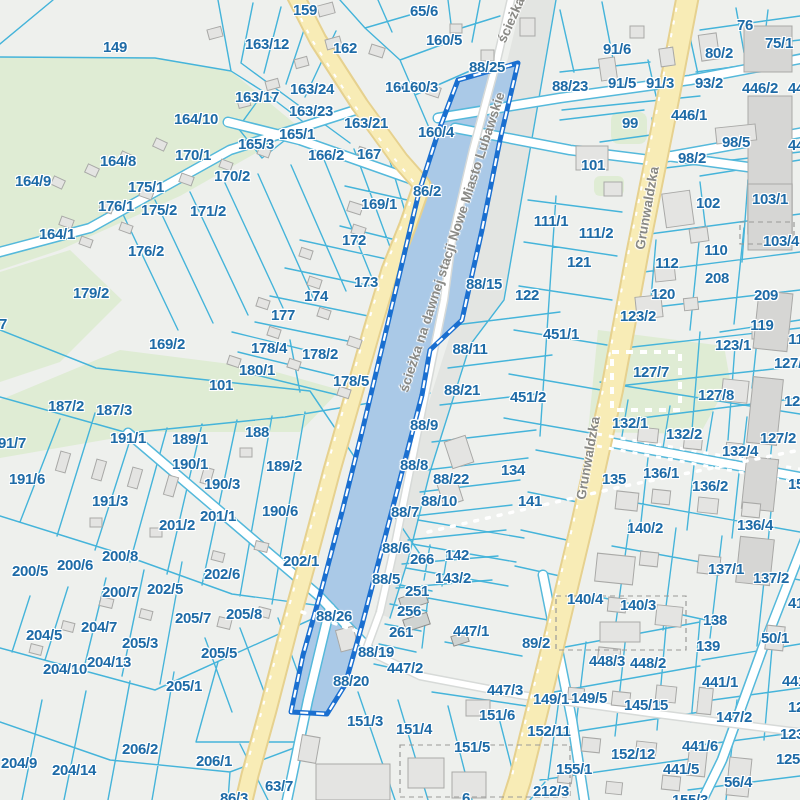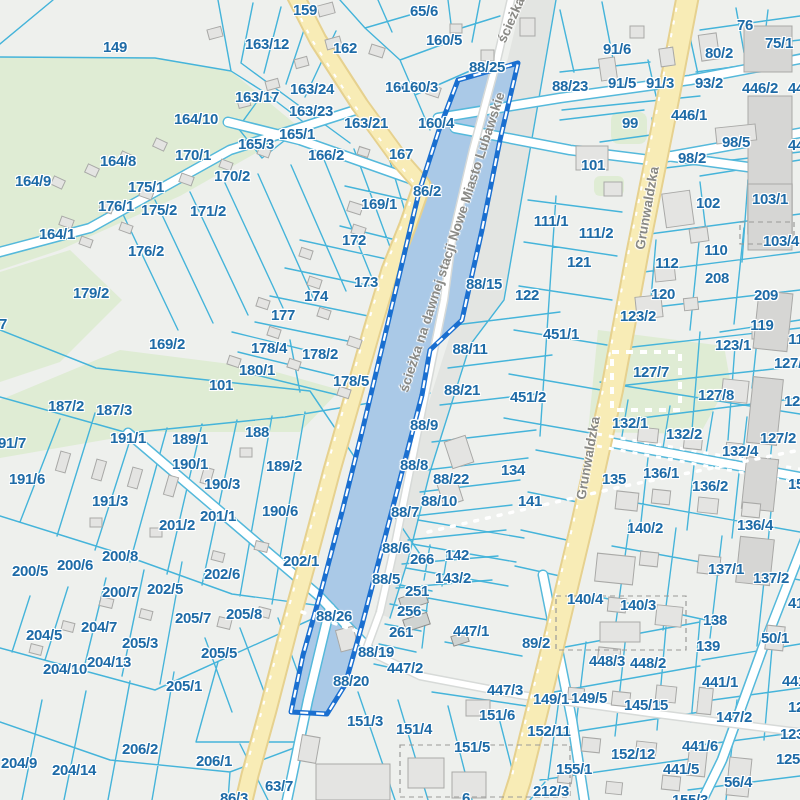--- a/index.html
+++ b/index.html
@@ -231,27 +231,27 @@
       <span class="plabel" style="left: 444px; top: 39px;">160/5</span>
       <span class="plabel" style="left: 487px; top: 66px;">88/25</span>
       <span class="plabel" style="left: 312px; top: 88px;">163/24</span>
       <span class="plabel" style="left: 257px; top: 96px;">163/17</span>
       <span class="plabel" style="left: 420px; top: 86px;">160/3</span>
       <span class="plabel" style="left: 570px; top: 85px;">88/23</span>
       <span class="plabel" style="left: 196px; top: 118px;">164/10</span>
       <span class="plabel" style="left: 311px; top: 110px;">163/23</span>
       <span class="plabel" style="left: 366px; top: 122px;">163/21</span>
       <span class="plabel" style="left: 297px; top: 133px;">165/1</span>
-      <span class="plabel" style="left: 436px; top: 122px; text-align: right;">160/4</span>
+      <span class="plabel" style="left: 436px; top: 131px; text-align: right;">160/4</span>
       <span class="plabel" style="left: 118px; top: 160px;">164/8</span>
       <span class="plabel" style="left: 193px; top: 154px;">170/1</span>
       <span class="plabel" style="left: 256px; top: 143px;">165/3</span>
       <span class="plabel" style="left: 33px; top: 180px;">164/9</span>
       <span class="plabel" style="left: 326px; top: 154px;">166/2</span>
-      <span class="plabel" style="left: 369px; top: 153px; margin-left: 32px;">167</span>
+      <span class="plabel" style="left: 369px; top: 153px;">167</span>
       <span class="plabel" style="left: 232px; top: 175px;">170/2</span>
       <span class="plabel" style="left: 146px; top: 186px;">175/1</span>
       <span class="plabel" style="left: 427px; top: 190px;">86/2</span>
       <span class="plabel" style="left: 116px; top: 205px;">176/1</span>
       <span class="plabel" style="left: 159px; top: 209px;">175/2</span>
       <span class="plabel" style="left: 208px; top: 210px;">171/2</span>
       <span class="plabel" style="left: 57px; top: 233px;">164/1</span>
       <span class="plabel" style="left: 379px; top: 203px;">169/1</span>
       <span class="plabel" style="left: 146px; top: 250px;">176/2</span>
       <span class="plabel" style="left: 354px; top: 239px;">172</span>

